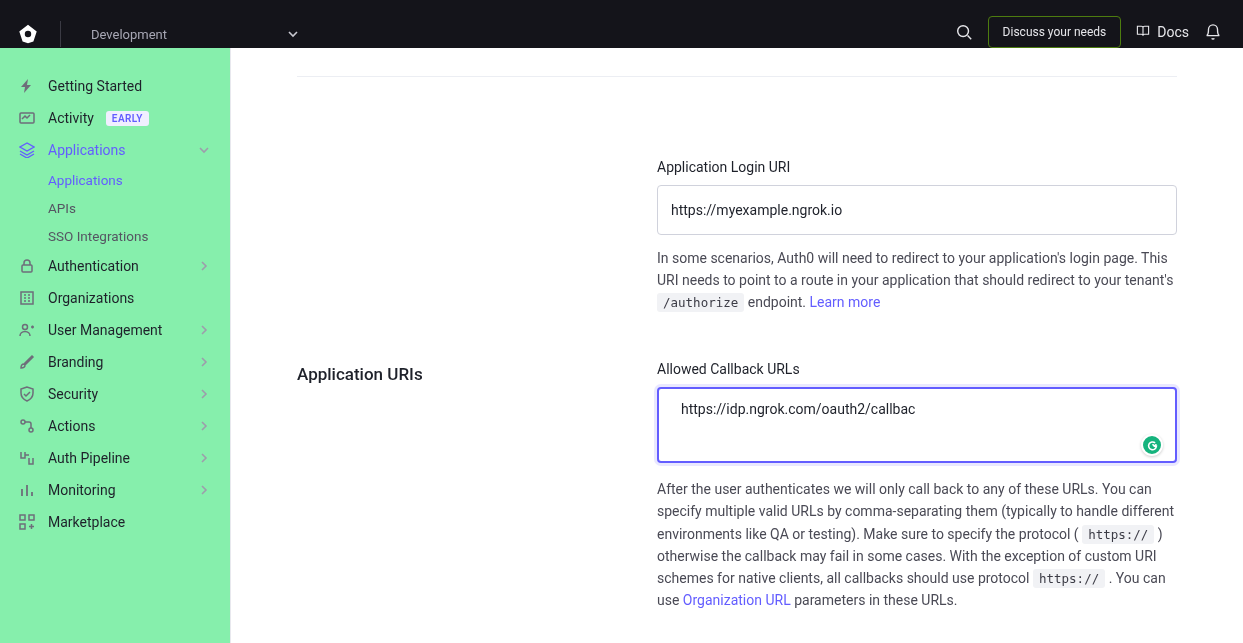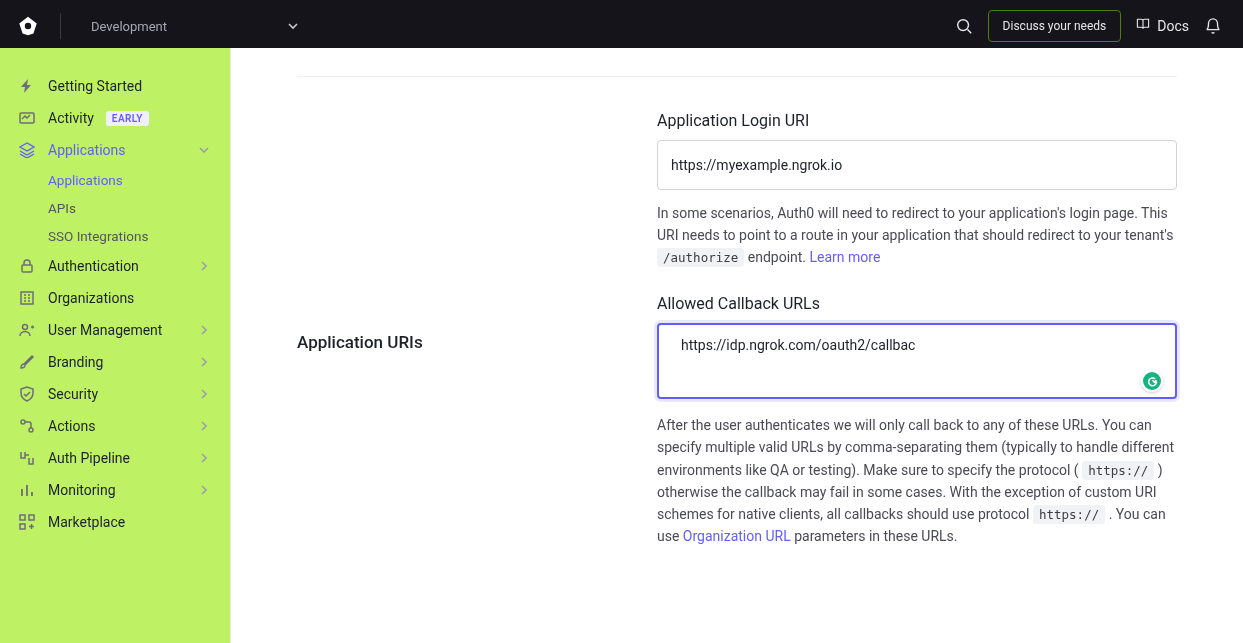--- a/index.html
+++ b/index.html
@@ -12,21 +12,21 @@
     height: 643px;
     overflow: hidden;
   }
   
   .topbar {
     position: fixed;
     top: 0; left: 0; right: 0;
     height: 48px;
     background: #14141a;
     display: flex;
-    align-items: center;
+    align-items: flex-end;
     color: #e6e6ea;
     z-index: 10;
     padding-top: 3px;
   }
   .topbar-left {
     display: flex;
     align-items: center;
     padding-left: 16px;
     gap: 16px;
   }
@@ -45,21 +45,21 @@
   .tenant-chevron{width:12px;height:12px;}
   .topbar-right{margin-left:auto;display:flex;align-items:center;gap:14px;padding-right:20px;}
   .top-icon{width:20px;height:20px;display:flex;align-items:center;justify-content:center;color:#e6e6ea;}
   .discuss-btn{
     border:1px solid #4d7c0f;border-radius:4px;padding:8px 14px;color:#e6e6ea;font-size:12px;
   }
   .docs-link{display:flex;align-items:center;gap:6px;color:#e6e6ea;font-size:14px;}
   
   .sidebar{
     position:fixed;top:48px;left:0;bottom:0;width:231px;
-    border-right:1px solid #e8e8ee;background:#bef264;
+    border-right:1px solid #e8e8ee;background:#86efac;
     padding-top:22px;
     overflow-y:auto;
   }
   .nav-item{
     display:flex;align-items:center;gap:12px;
     padding:7px 18px;
     color:#1e212a;font-size:14px;
     cursor:pointer;
     position:relative;
   }
@@ -96,21 +96,21 @@
   .section-row{
     display:flex;gap:40px;align-items:center;
   }
   .section-title{
     min-width:320px;max-width:320px;
     font-size:17px;font-weight:500;color:#1e212a;
   }
   .section-body{flex:1;}
   .field-group{margin-bottom:26px;}
   .field-label{
-    font-size:16px;color:#1e212a;margin-bottom:10px;display:block;
+    font-size:14px;color:#1e212a;margin-bottom:10px;display:block;margin-top:48px;
   }
   .text-input{
     width:100%;
     border:1px solid #d0d2dc;border-radius:4px;
     padding:16px 13px;font-size:14px;color:#1e212a;
     font-family:inherit;outline:none;
   }
   .textarea-input{
     width:100%;
     border:2px solid #635dff;

